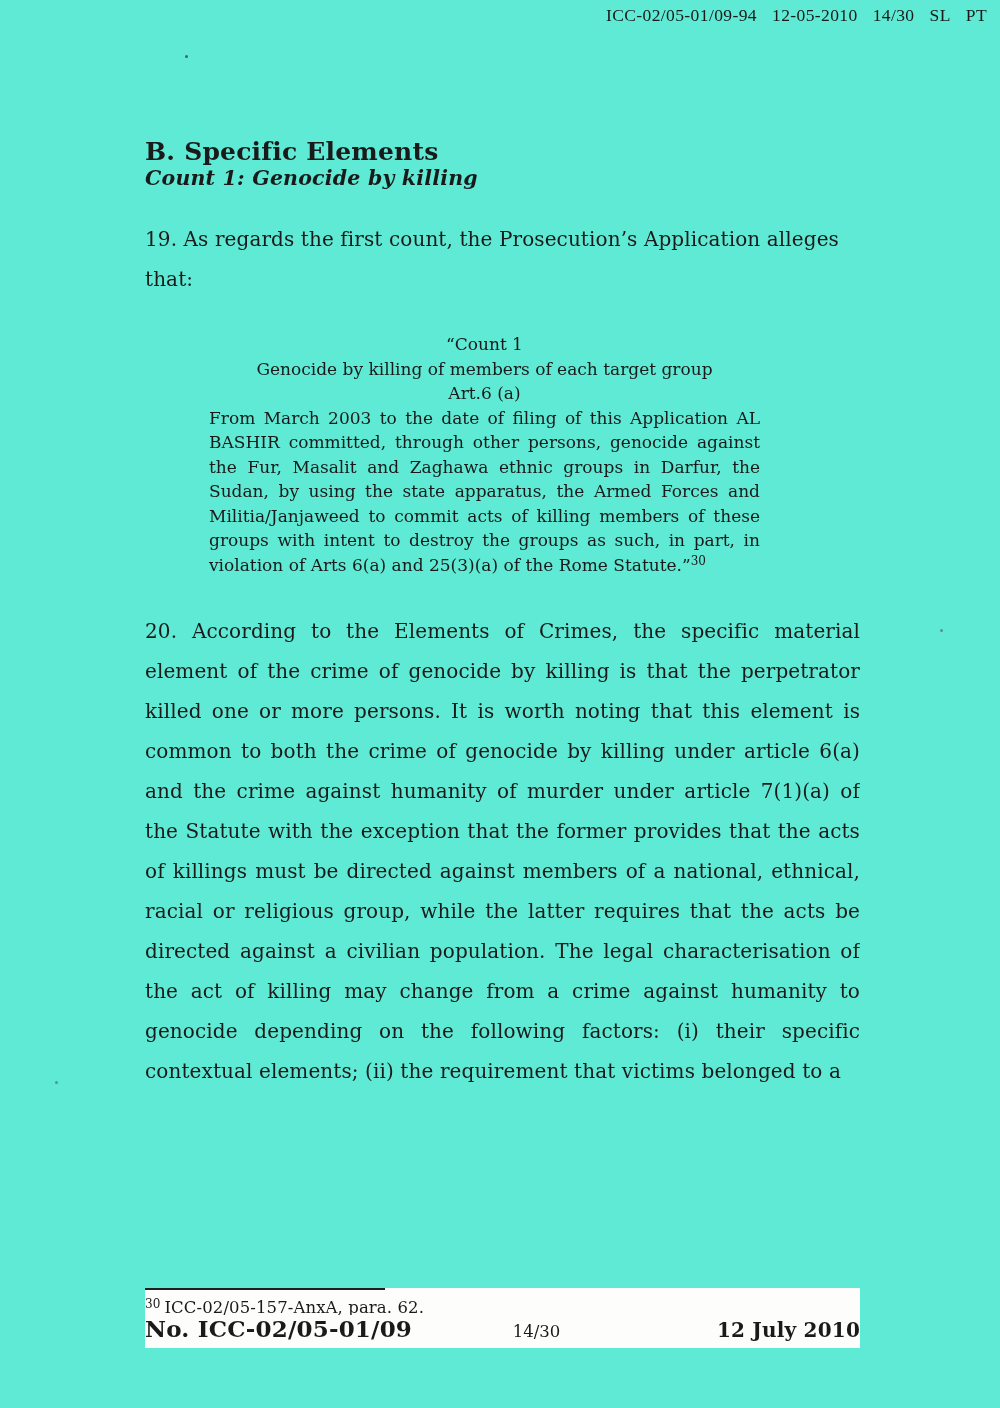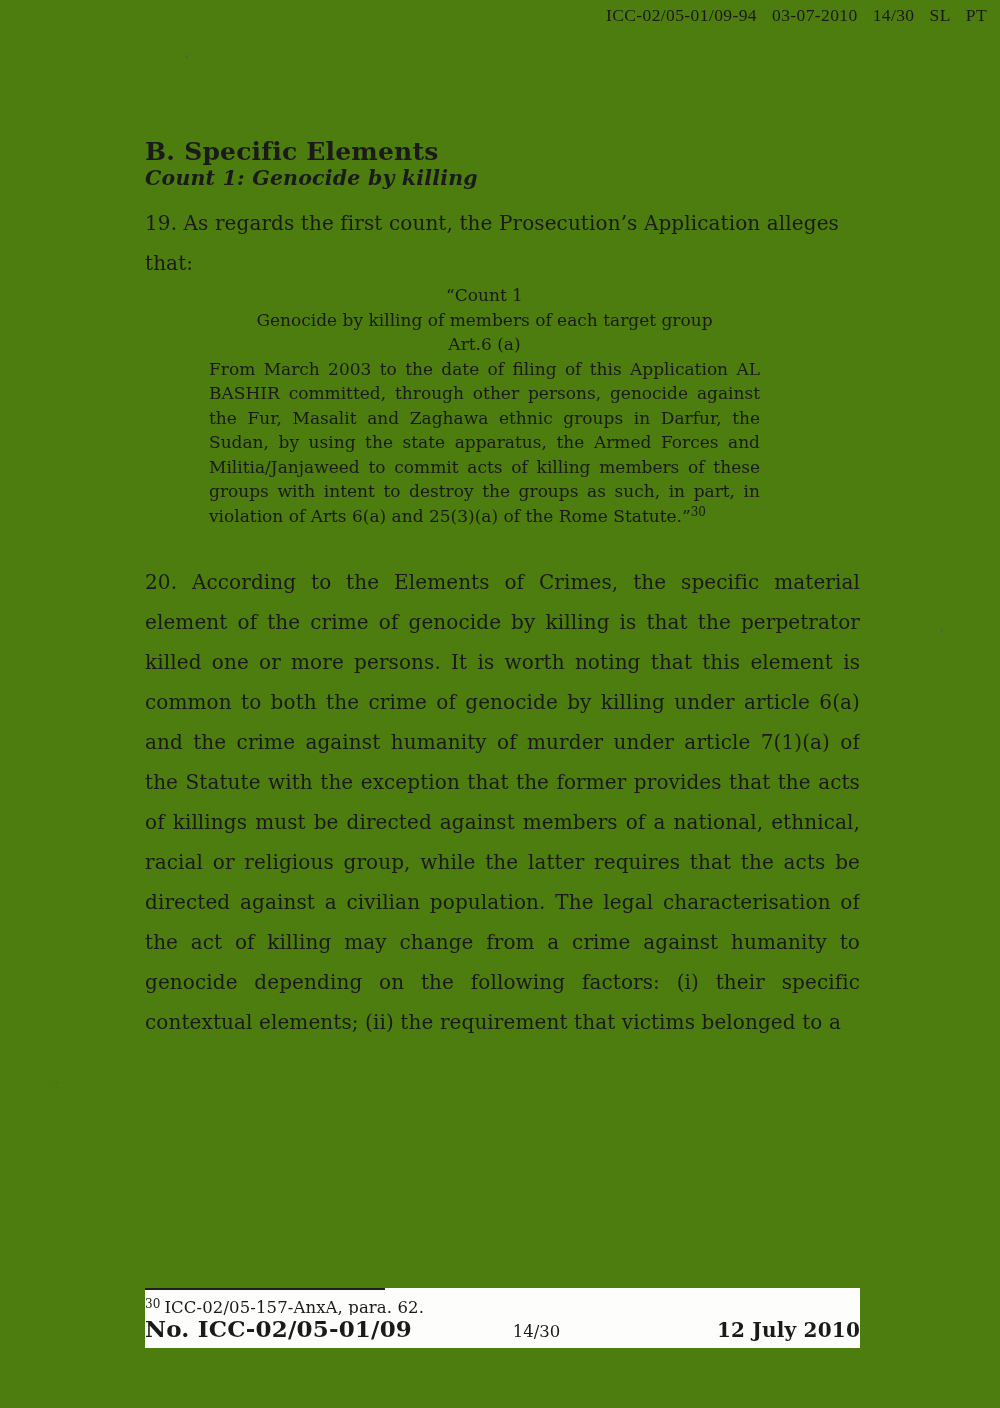--- a/index.html
+++ b/index.html
@@ -5,21 +5,21 @@
   html, body {
     margin: 0;
     padding: 0;
     background: #e8e8e8;
   }
   .page {
     position: relative;
     width: 1000px;
     height: 1408px;
     margin: 0 auto;
-    background: #4d7c0f;
+    background: #5eead4;
     color: #1a1a1a;
     font-family: "DejaVu Serif", "Liberation Serif", serif;
     overflow: hidden;
   }
   
   .stamp {
     position: absolute;
     top: 5px;
     right: 13px;
     display: flex;
@@ -51,24 +51,25 @@
     letter-spacing: 0.1px;
   }
   .para-18 { margin-top: 58px; }
   .count-heading {
     font-size: 20.5px;
     font-weight: bold;
     font-style: italic;
     letter-spacing: 0.2px;
   }
   .para-19 {
-    margin-top: 13px;
+    margin-top: 29px;
     text-align: left;
   }
   .quote {
+    margin-top: 33px;
     margin-left: 64px;
     width: 551px;
     font-size: 17px;
     line-height: 24.5px;
   }
   .quote-centered { text-align: center; }
   .quote-body { text-align: justify; }
   sup.fn-ref {
     font-size: 12px;
     line-height: 0;
@@ -134,21 +135,21 @@
   .speck-2 { left: 940px; top: 629px; width: 3px; height: 3px; opacity: .6; }
   .speck-3 { left: 55px;  top: 1081px; width: 3px; height: 3px; opacity: .6; }
 </style>
 </head>
 <body>
 
 <div class="page">
 
   <div class="stamp">
     <span>ICC-02/05-01/09-94</span>
-    <span>03-07-2010</span>
+    <span>12-05-2010</span>
     <span>14/30</span>
     <span>SL</span>
     <span>PT</span>
   </div>
 
   <div class="content">
 
     <div class="section-heading">B. Specific Elements</div>
 
 

